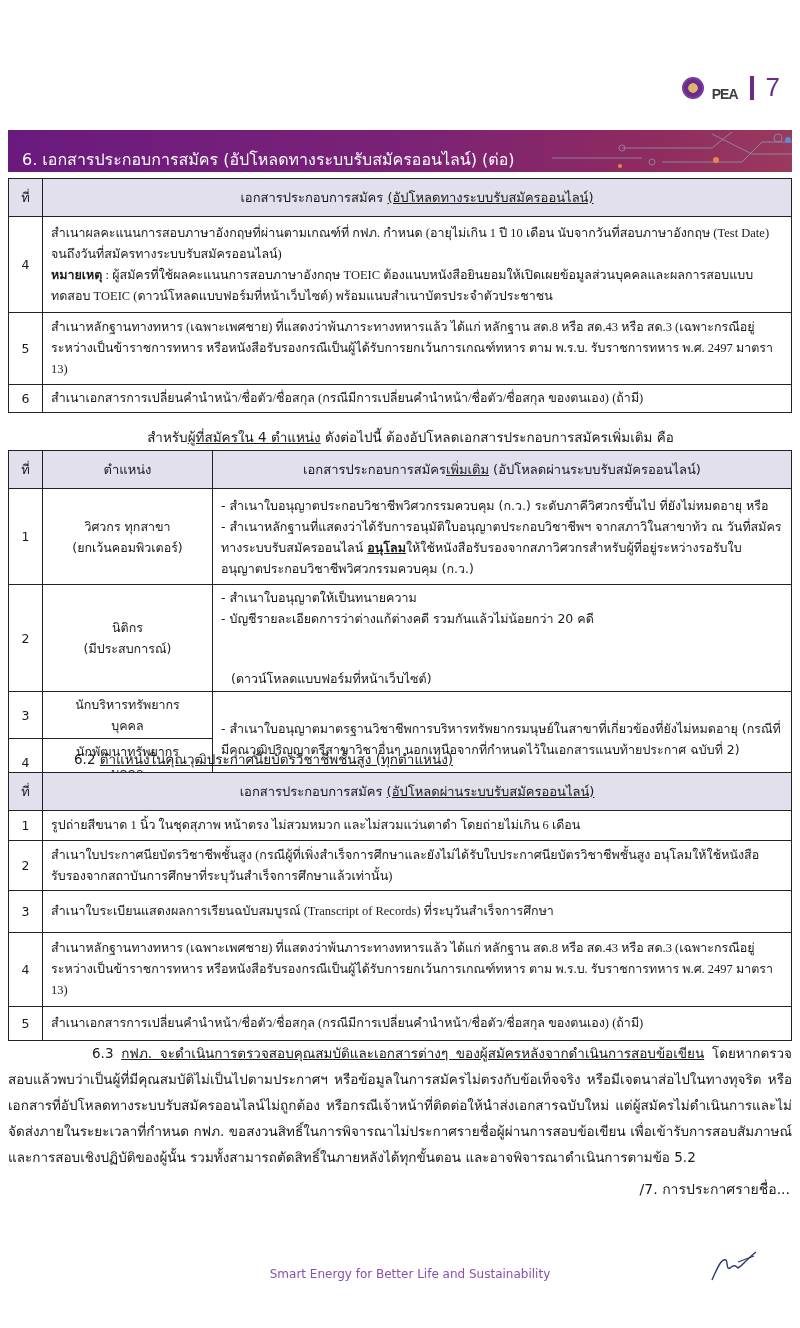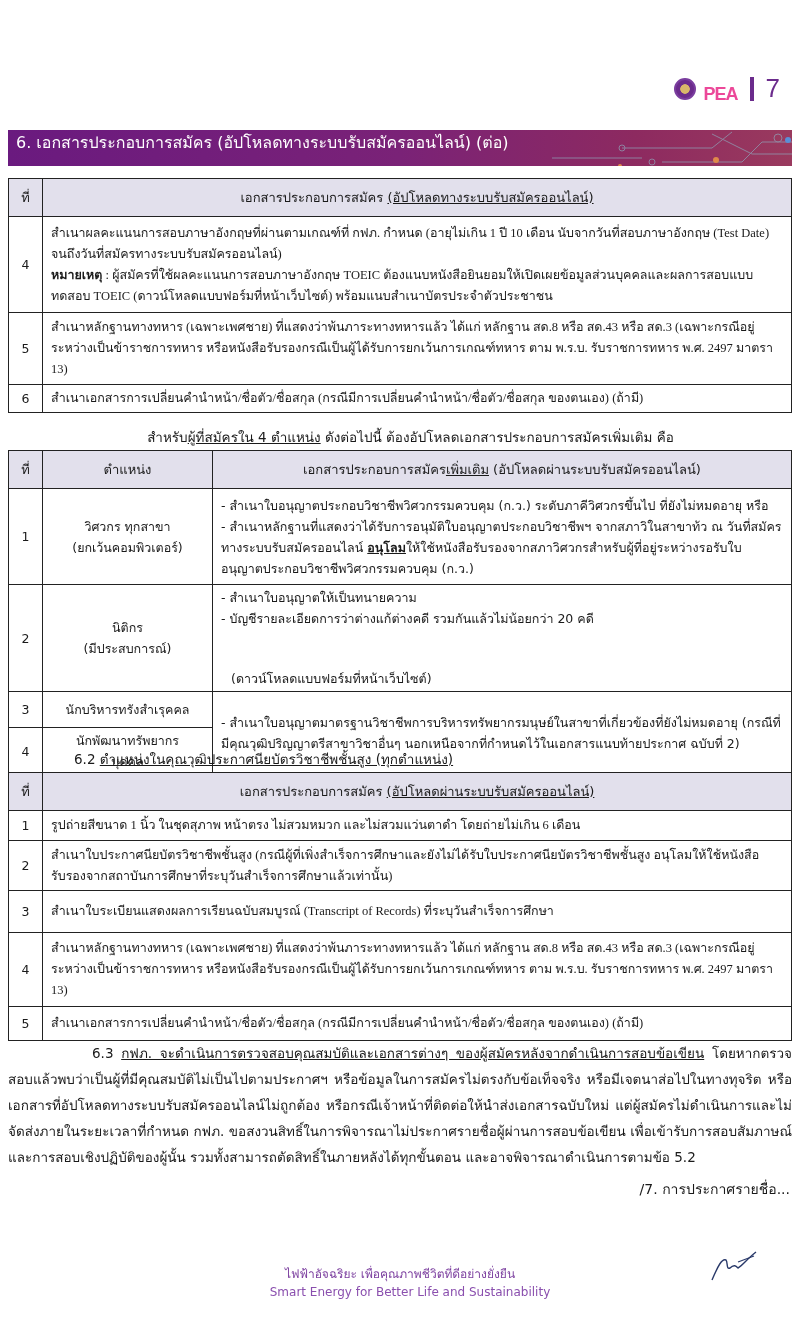--- a/index.html
+++ b/index.html
@@ -1,27 +1,27 @@
 <!DOCTYPE html>
 <html><head>
 <meta charset="utf-8">
 <style>
   * { box-sizing: border-box; margin: 0; padding: 0; }
   html, body { width: 800px; height: 1328px; background: #ffffff; }
   body { position: relative; font-family: "DejaVu Sans", sans-serif; color: #1a1a1a; overflow: hidden; }
 
   .logo-area { position: absolute; top: 72px; right: 20px; display: flex; align-items: center; gap: 8px; }
   .logo-circle { width: 22px; height: 22px; border-radius: 50%; background: radial-gradient(circle at 50% 50%, #d9b86a 0 35%, #6b2b8c 40% 100%); border: 2px solid #7a3d9e; }
-  .logo-text { font-family: "Liberation Sans", sans-serif; font-weight: bold; font-size: 18px; color: #ec4899; letter-spacing: -1px; margin-top: 12px; }
+  .logo-text { font-family: "Liberation Sans", sans-serif; font-weight: bold; font-size: 14px; color: #404040; letter-spacing: -1px; margin-top: 12px; }
   .logo-sep { width: 4px; height: 24px; background: #6b2b8c; margin: 0 4px; }
   .page-num { font-family: "Liberation Sans", sans-serif; font-size: 26px; color: #6b2b8c; }
 
-  .section-bar { position: absolute; top: 130px; left: 8px; width: 784px; height: 36px;
+  .section-bar { position: absolute; top: 130px; left: 8px; width: 784px; height: 42px;
     background: linear-gradient(90deg, #6a1a7f 0%, #7a2277 50%, #8d2a60 80%, #9a3a5e 100%);
-    color: #fff; display: flex; align-items: flex-start; padding-left: 8px; overflow: hidden; }
+    color: #fff; display: flex; align-items: flex-end; padding-left: 14px; overflow: hidden; }
   .section-bar .title { font-size: 16px; position: relative; z-index: 2; }
   .circuit { position: absolute; right: 0; top: 0; width: 240px; height: 38px; z-index: 1; }
 
   table.doc { position: absolute; left: 8px; width: 784px; border-collapse: collapse; font-size: 12.5px; line-height: 21px; }
   table.doc td, table.doc th { border: 1.5px solid #222; vertical-align: middle; }
   table.doc th { background: #e2e0ec; font-weight: normal; height: 38px; font-size: 13px; }
   table.doc td.num { text-align: center; width: 34px; }
   table.doc td.txt { padding: 3px 8px; font-family: Liberation Serif, serif; }
   table.doc td.pos { text-align: center; padding: 2px 21px; }
   table.doc td.list { padding: 2px 8px; }
@@ -125,21 +125,21 @@
       <span>(มีประสบการณ์)</span>
     </td>
     <td class="list">
       <span>- สำเนาใบอนุญาตให้เป็นทนายความ</span><br>
       <span>- บัญชีรายละเอียดการว่าต่างแก้ต่างคดี รวมกันแล้วไม่น้อยกว่า 20 คดี</span><br>
       <span class="indent">(ดาวน์โหลดแบบฟอร์มที่หน้าเว็บไซต์)</span>
     </td>
   </tr>
   <tr style="height:36px;">
     <td class="num">3</td>
-    <td class="pos">นักบริหารทรังสำเรุคคล</td>
+    <td class="pos">นักบริหารทรัพยากรบุคคล</td>
     <td class="list" rowspan="2">- สำเนาใบอนุญาตมาตรฐานวิชาชีพการบริหารทรัพยากรมนุษย์ในสาขาที่เกี่ยวข้องที่ยังไม่หมดอายุ (กรณีที่มีคุณวุฒิปริญญาตรีสาขาวิชาอื่นๆ นอกเหนือจากที่กำหนดไว้ในเอกสารแนบท้ายประกาศ ฉบับที่ 2)</td>
   </tr>
   <tr style="height:32px;">
     <td class="num">4</td>
     <td class="pos">นักพัฒนาทรัพยากรบุคคล</td>
   </tr>
 </tbody>
   </table>
 
 <div class="sub-head" style="top:748px;">
@@ -183,15 +183,14 @@
 </div>
 
 <div class="next-ref">/7. การประกาศรายชื่อ...</div>
 
 <svg class="signature" viewBox="0 0 50 36">
   <path d="M4 32 C10 18, 14 10, 18 12 C20 14, 18 22, 22 20 C26 16, 28 18, 30 20 C34 18, 40 10, 48 4" fill="none" stroke="#2a3a6a" stroke-width="1.4"></path>
   <path d="M30 14 L46 8" fill="none" stroke="#2a3a6a" stroke-width="1.2"></path>
 </svg>
 
 <div class="footer">
-  <div>ไฟฟ้าอัจฉริยะ  เพื่อคุณภาพชีวิตที่ดีอย่างยั่งยืน</div>
   <div class="en">Smart Energy for Better Life and Sustainability</div>
 </div>
 
 </body></html>

